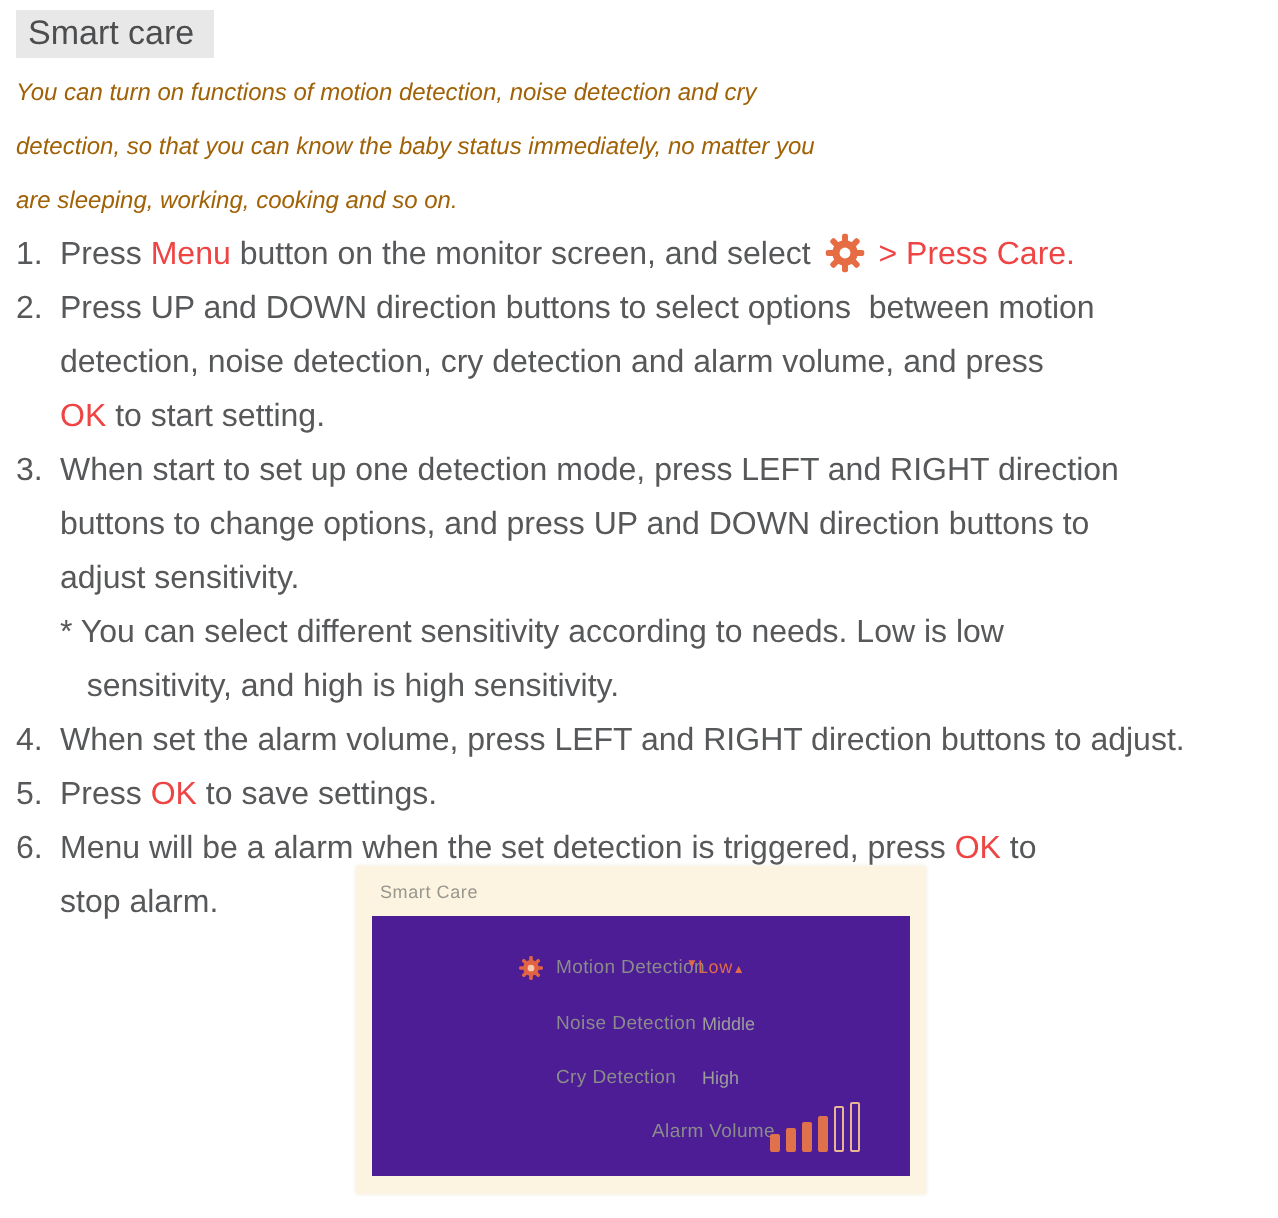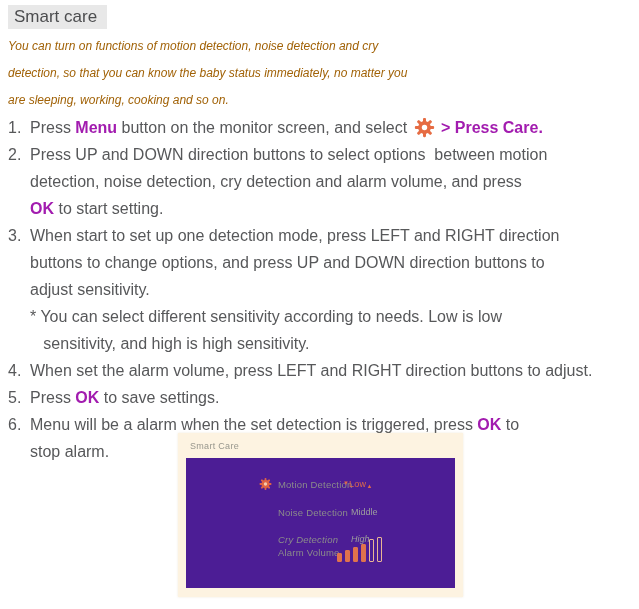--- a/index.html
+++ b/index.html
@@ -41,21 +41,21 @@
   }
   .step .num{
     flex:0 0 22px;
     color:#57585a;
   }
   .step .body{
     flex:1;
     white-space:pre-wrap;
     color:#57585a;
   }
-  .step b{color:#a21caf;font-weight:bold;}
+  .step b{color:#ef4444;font-weight:normal;}
   .gear-inline{
     display:inline-block;
     width:21px;height:21px;
     vertical-align:-5px;
     margin:0 2px;
   }
   
   .shot{
     position:absolute;
     left:178px;top:433px;
@@ -71,22 +71,22 @@
     color:#98978d;
   }
   .shot-inner{
     position:absolute;
     left:8px;top:25px;right:8px;bottom:9px;
     background:#4c1d95;
   }
   .ss-row{position:absolute;left:0;right:0;height:28px;}
   .ss-row1{top:12px;}
   .ss-row2{top:40px;}
-  .ss-row3{top:67px;font-style:italic;}
-  .ss-row4{top:80px;}
+  .ss-row3{top:67px;}
+  .ss-row4{top:94px;margin-left:48px;}
   .ss-gear{
     position:absolute;left:73px;top:50%;
     width:13px;height:13px;
     transform:translateY(-50%);
   }
   .ss-label{
     position:absolute;left:92px;top:50%;
     transform:translateY(-50%);
     font-size:9.5px;
     letter-spacing:.2px;

